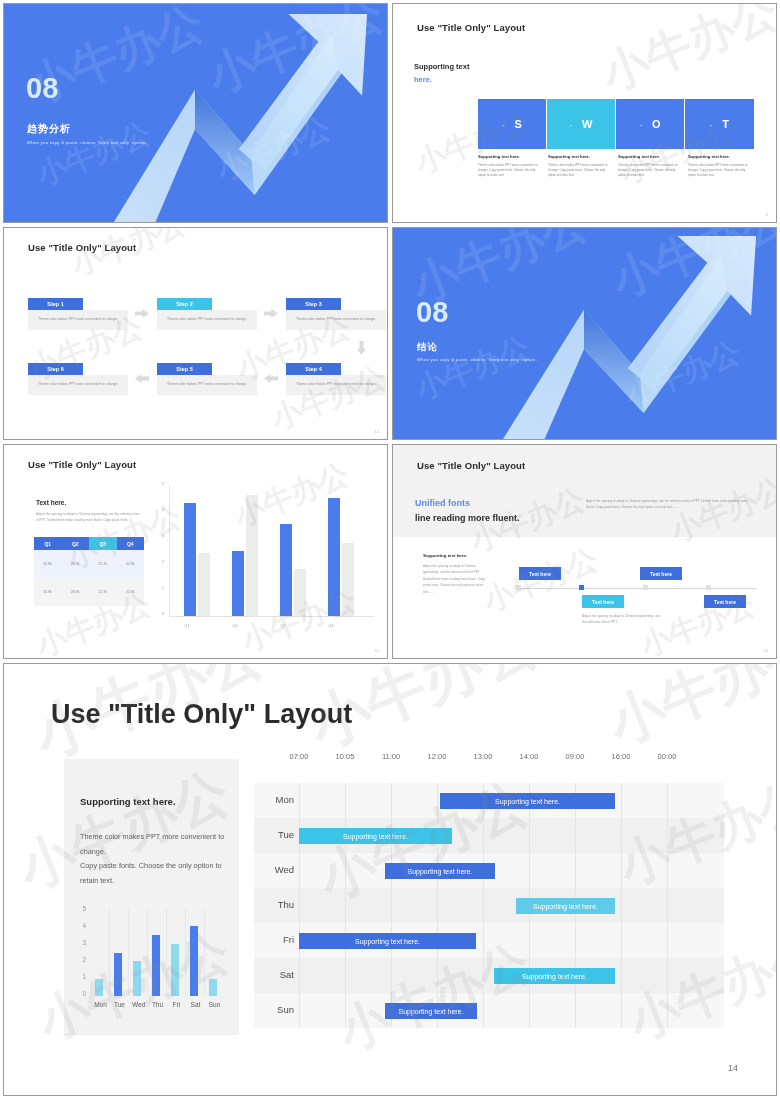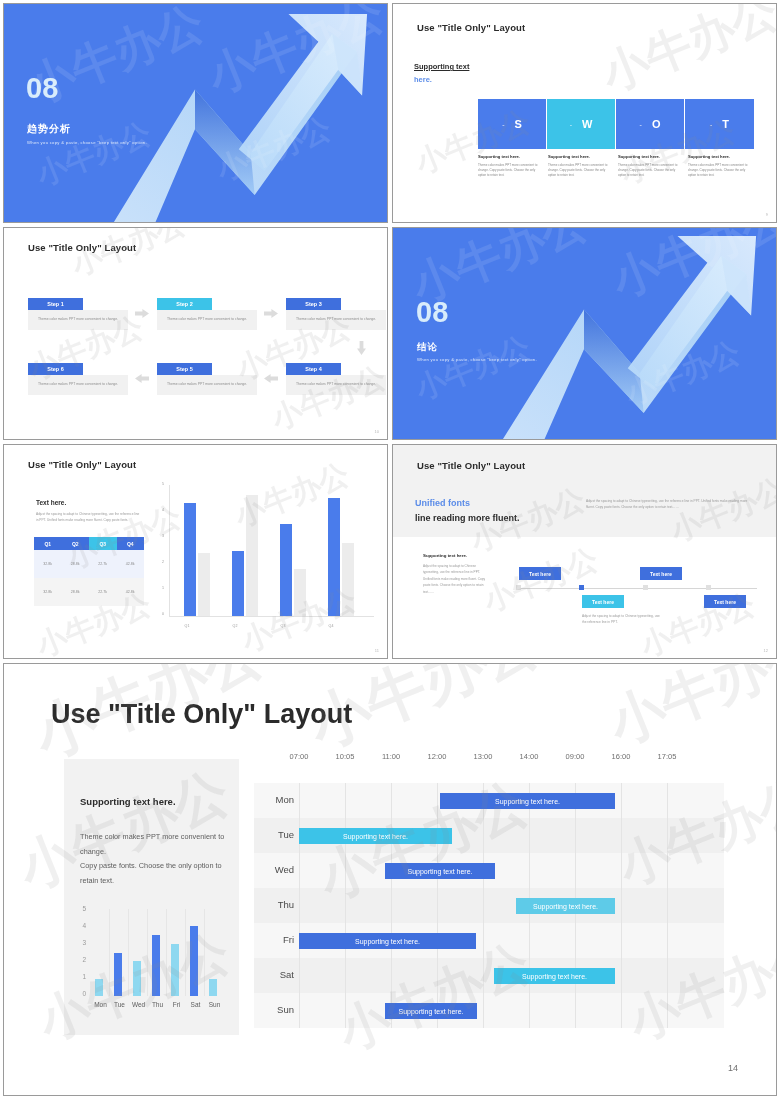--- a/index.html
+++ b/index.html
@@ -187,21 +187,21 @@
     <div class="wm-layer">
       <div class="wm onblue" style="left:20px; top:20px;">小牛办公</div>
       <div class="wm onblue" style="left:200px; top:10px;">小牛办公</div>
       <div class="wm onblue small" style="left:30px; top:130px;">小牛办公</div>
       <div class="wm onblue small" style="left:210px; top:125px;">小牛办公</div>
     </div>
   </div>
 
   <div class="slide slide-white" style="left:392px; top:3px; width:385px; height:220px;">
     <div class="slide-title" style="left:24px; top:18px; font-size:9.5px;">Use "Title Only" Layout</div>
-    <div class="sup-head-dark" style="left:21px; top:58px; font-size:7.5px;text-decoration:underline;">Supporting text</div>
+    <div class="sup-head-dark" style="left:21px; top:58px; font-size:7.5px;">Supporting text</div>
     <div class="sup-head-blue" style="left:21px; top:71px; font-size:7.5px;">here.</div>
 
     <div class="swot-row" style="left:85px; top:95px; width:276px; height:50px;">
       <div class="swot-cell" style="width:69px; background:#4a7ceb;">
         <span class="swot-dash" style="font-size:7px;">-</span>
         <span class="swot-letter" style="font-size:11px;">S</span>
       </div>
       <div class="swot-cell" style="width:69px; background:#3cc3e8;">
         <span class="swot-dash" style="font-size:7px;">-</span>
         <span class="swot-letter" style="font-size:11px;">W</span>
@@ -492,21 +492,21 @@
 
     <div class="gantt" style="left:250px; top:88px; width:470px; height:285px;">
       <div class="g-time" style="left:20px;  top:0; width:50px; font-size:7.5px;">07:00</div>
       <div class="g-time" style="left:66px;  top:0; width:50px; font-size:7.5px;">10:05</div>
       <div class="g-time" style="left:112px; top:0; width:50px; font-size:7.5px;">11:00</div>
       <div class="g-time" style="left:158px; top:0; width:50px; font-size:7.5px;">12:00</div>
       <div class="g-time" style="left:204px; top:0; width:50px; font-size:7.5px;">13:00</div>
       <div class="g-time" style="left:250px; top:0; width:50px; font-size:7.5px;">14:00</div>
       <div class="g-time" style="left:296px; top:0; width:50px; font-size:7.5px;">09:00</div>
       <div class="g-time" style="left:342px; top:0; width:50px; font-size:7.5px;">16:00</div>
-      <div class="g-time" style="left:388px; top:0; width:50px; font-size:7.5px;">17:05</div>
+      <div class="g-time" style="left:388px; top:0; width:50px; font-size:7.5px;">00:00</div>
 
       <div class="g-row plain" style="left:0;  top:31px;  width:470px; height:35px;"></div>
       <div class="g-row alt" style="left:0;  top:66px;  width:470px; height:35px;"></div>
       <div class="g-row plain" style="left:0;  top:101px; width:470px; height:35px;"></div>
       <div class="g-row alt" style="left:0;  top:136px; width:470px; height:35px;"></div>
       <div class="g-row plain" style="left:0;  top:171px; width:470px; height:35px;"></div>
       <div class="g-row alt" style="left:0;  top:206px; width:470px; height:35px;"></div>
       <div class="g-row plain" style="left:0;  top:241px; width:470px; height:35px;"></div>
 
       <div class="g-col" style="left:45px;  top:31px; height:245px;"></div>

